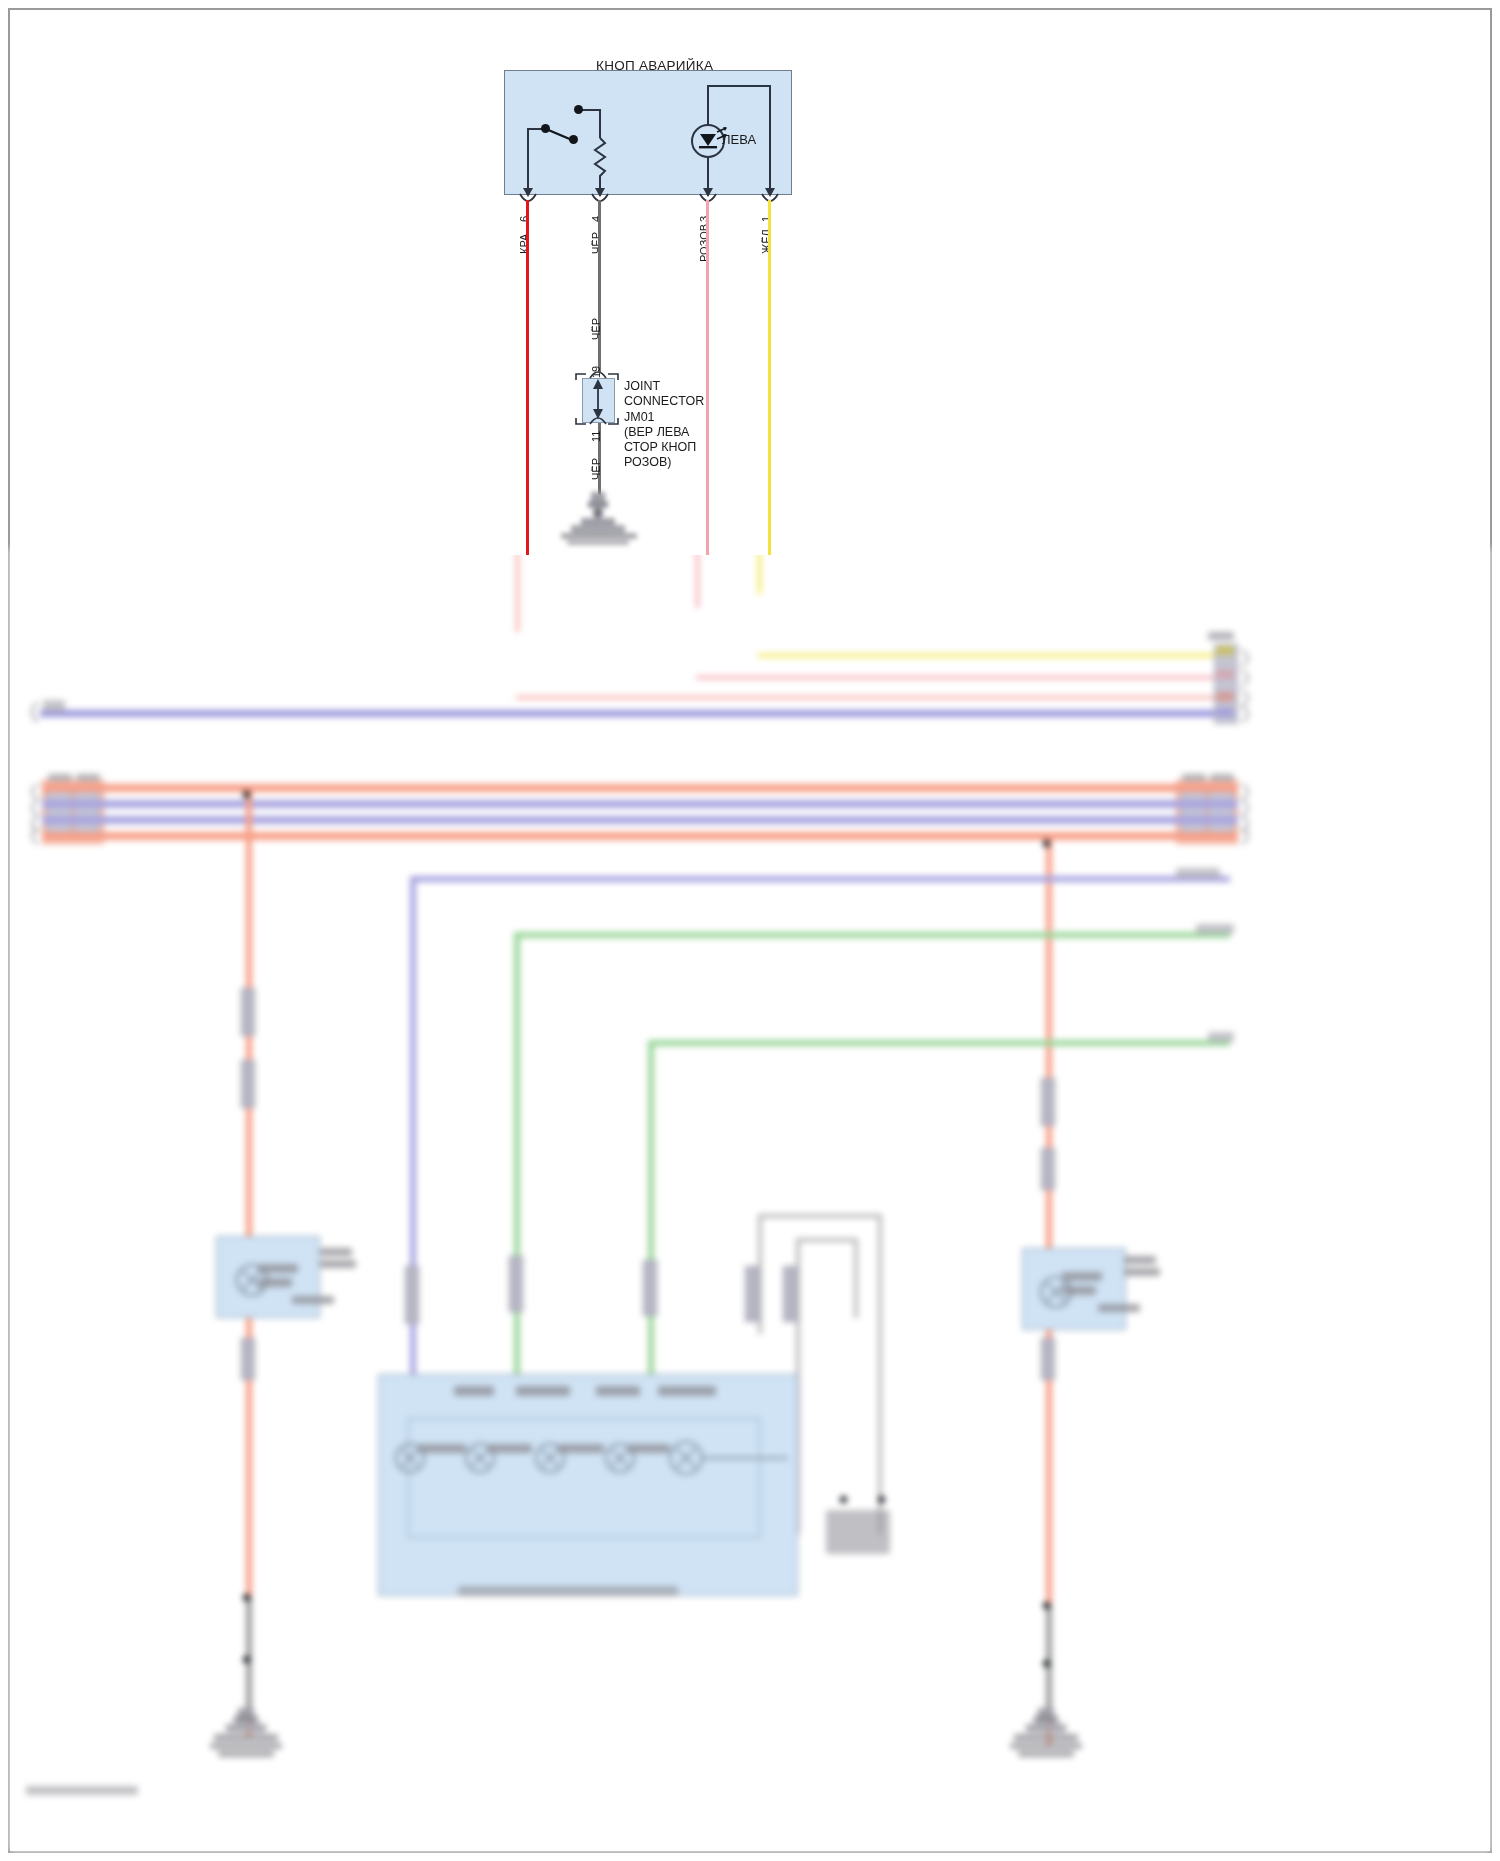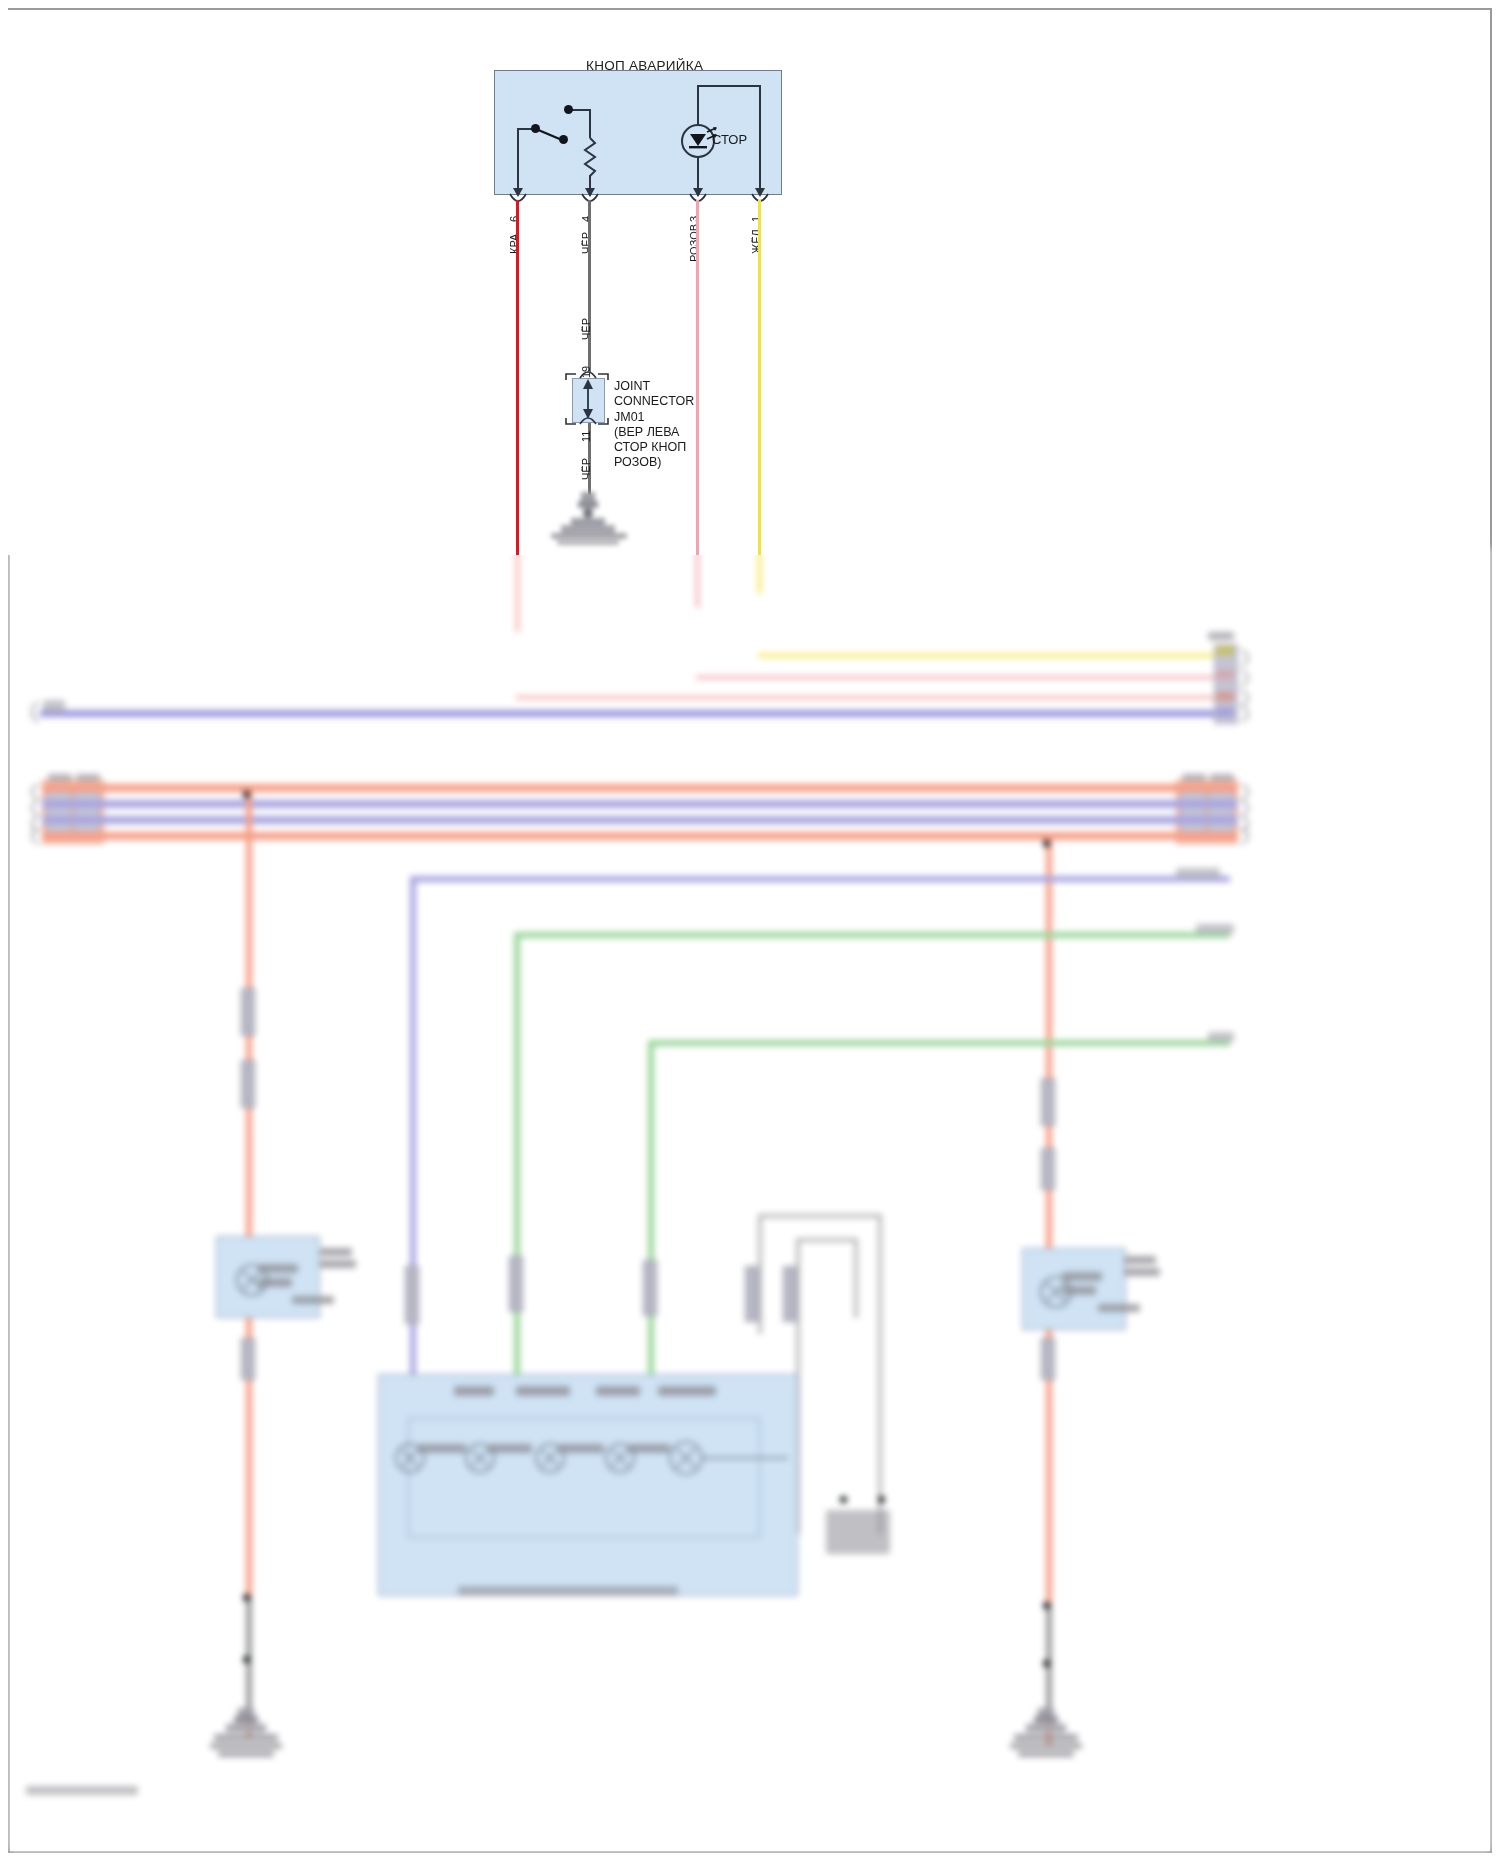--- a/index.html
+++ b/index.html
@@ -9,21 +9,21 @@
     position:relative;width:1500px;height:1861px;background:#ffffff;
     overflow:hidden;
   }
   
   .page-frame{
     position:absolute;left:8px;top:8px;width:1484px;height:1845px;
     border:2px solid #9a9a9a;box-sizing:border-box;background:#fff;
   }
   
   #sharp-region{
-    position:absolute;left:0;top:10px;width:1480px;height:545px;
+    position:absolute;left:10px;top:10px;width:1480px;height:545px;
     overflow:hidden;background:#fff;z-index:6;
   }
   
   #blur-region{
     position:absolute;left:10px;top:548px;width:1480px;height:1303px;
     overflow:hidden;background:#fff;z-index:4;
     filter:blur(3.2px);
   }
 
   .box{position:absolute;box-sizing:border-box;}
@@ -107,21 +107,21 @@
     <div class="lbl rot tiny" style="left:508px;top:212px;">6</div>
     <div class="lbl rot tiny" style="left:580px;top:212px;">4</div>
     <div class="lbl rot tiny" style="left:688px;top:212px;">3</div>
     <div class="lbl rot tiny" style="left:750px;top:212px;">1</div>
 
     <div class="lbl rot tiny" style="left:508px;top:244px;">КРА</div>
     <div class="lbl rot tiny" style="left:580px;top:244px;">ЧЁР</div>
     <div class="lbl rot tiny" style="left:688px;top:252px;">РОЗОВ</div>
     <div class="lbl rot tiny" style="left:750px;top:244px;">ЖЁЛ</div>
 
-    <div class="lbl" style="left:712px;top:123px;font-size:13px;">СТОР</div>
+    <div class="lbl" style="left:712px;top:123px;font-size:13px;">ЛЕВА</div>
 
     <div class="wire w-v" style="left:516px;top:190px;height:355px;background:#e3141b;"></div>
 
     <div class="wire w-v" style="left:588px;top:190px;height:172px;background:#6f6f6f;"></div>
 
     <div class="wire w-v" style="left:588px;top:412px;height:73px;background:#6f6f6f;"></div>
 
     <div class="wire w-v" style="left:696px;top:190px;height:355px;background:#f3a3ad;"></div>
 
     <div class="wire w-v" style="left:758px;top:190px;height:355px;background:#f2e33a;"></div>

